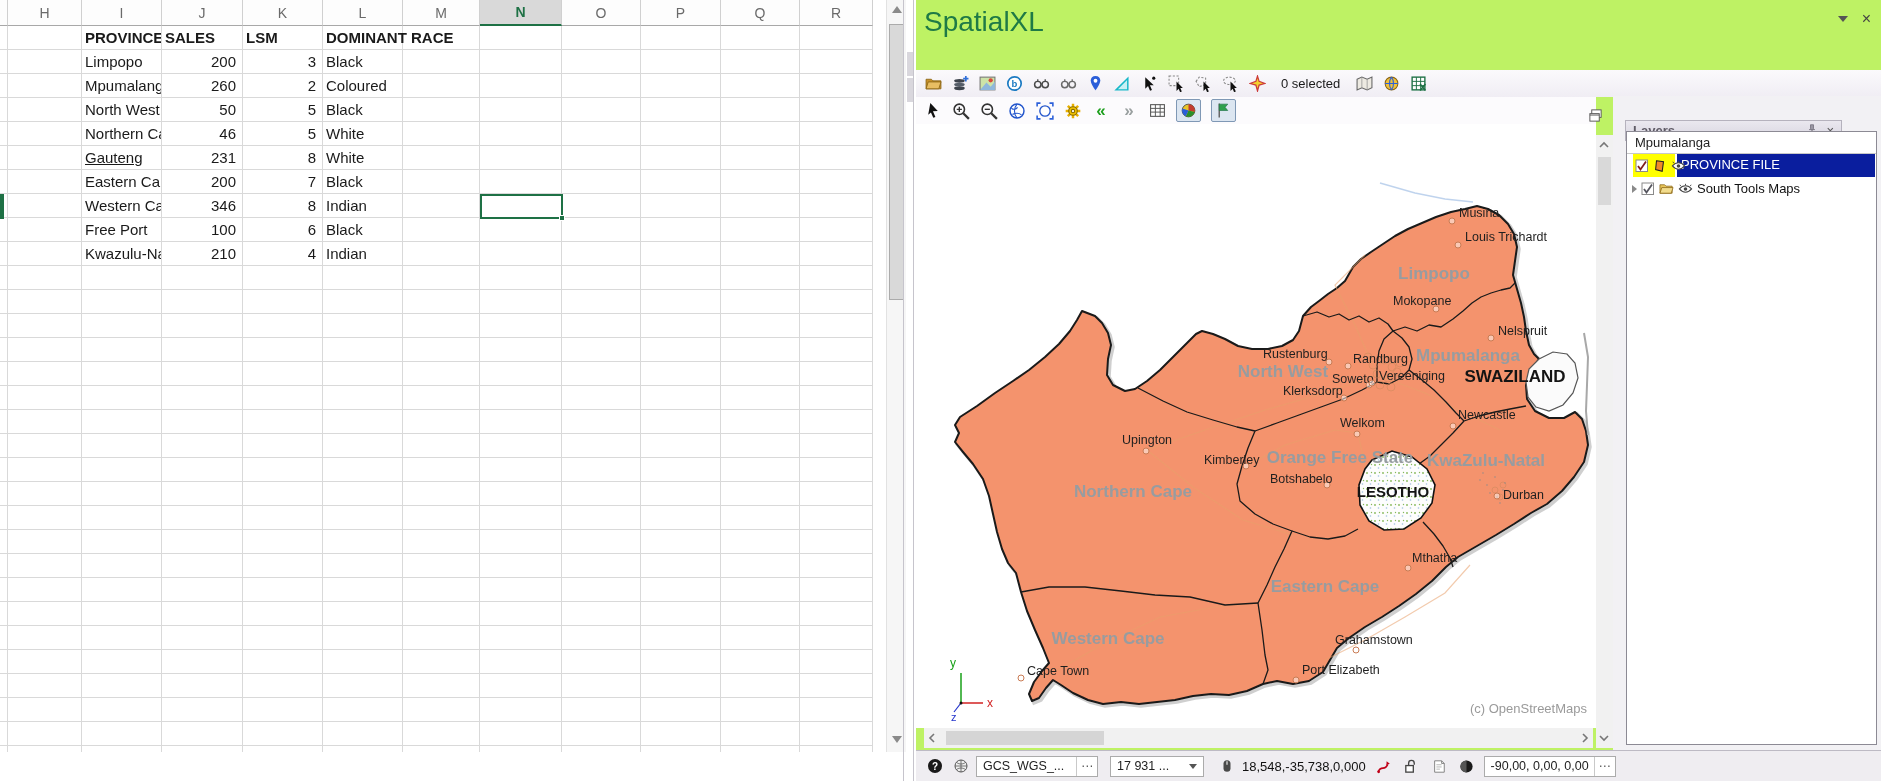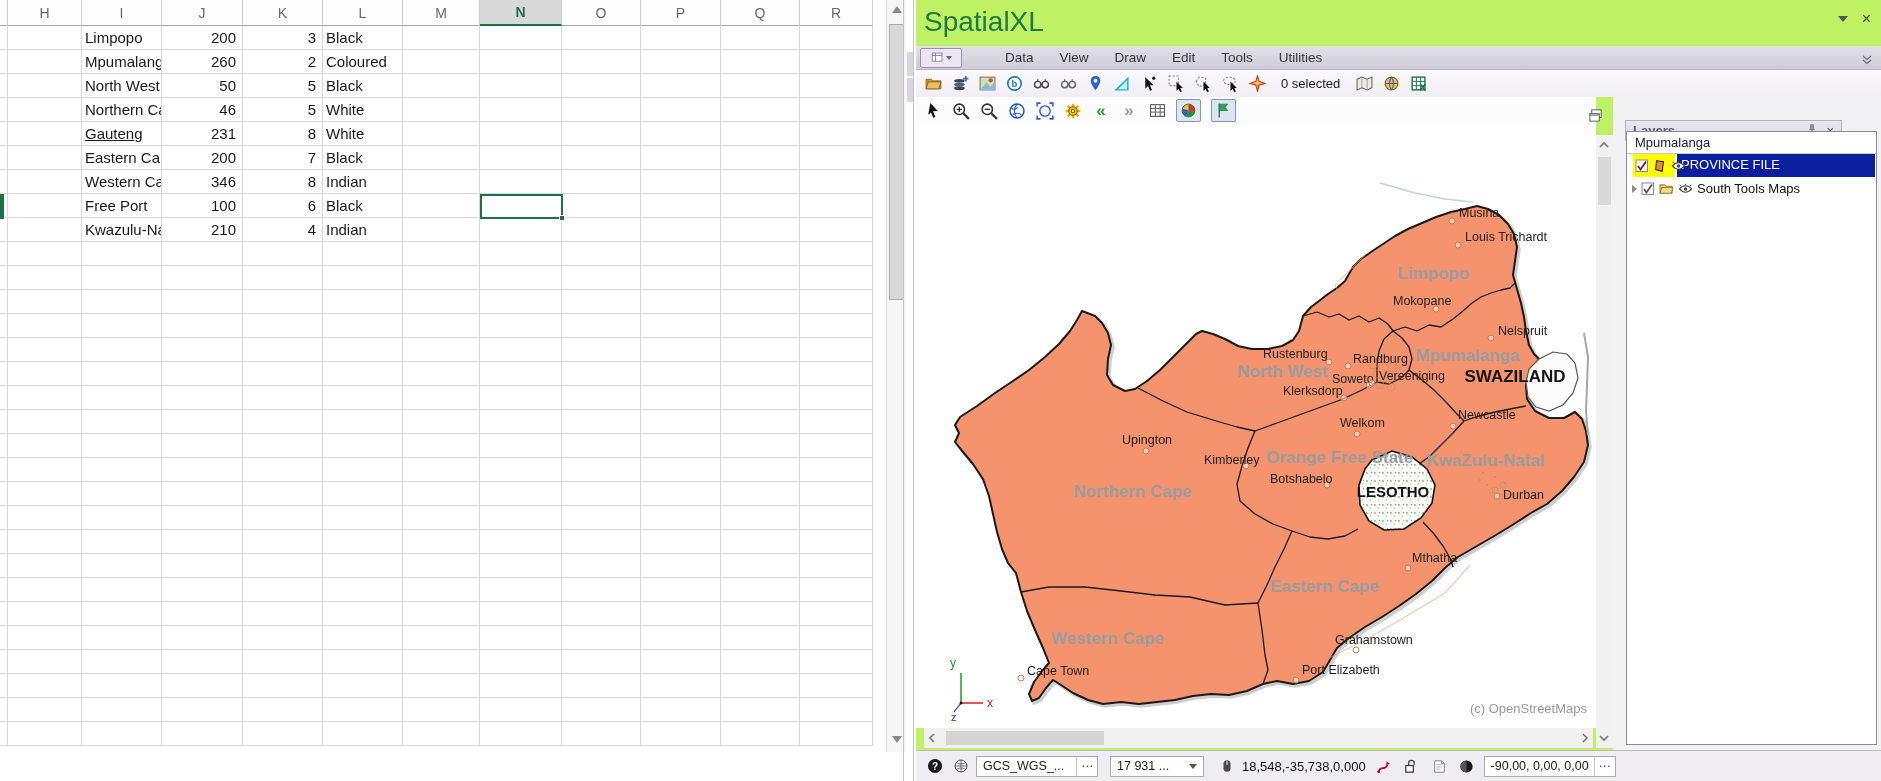--- a/index.html
+++ b/index.html
@@ -134,20 +134,34 @@
         <div class="xl-colhead sel" style="width: 82px;">N</div>
         <div class="xl-colhead" style="width: 79px;">O</div>
         <div class="xl-colhead" style="width: 80px;">P</div>
         <div class="xl-colhead" style="width: 79px;">Q</div>
         <div class="xl-colhead" style="width: 73px;">R</div>
       </div>
     <div id="xl-grid">
         <div class="xl-row">
           <div class="xl-cell" style="width: 8px;"></div>
           <div class="xl-cell" style="width: 74px;"></div>
+          <div class="xl-cell b" style="width: 80px;">PROVINCE</div>
+          <div class="xl-cell b" style="width: 81px;">SALES</div>
+          <div class="xl-cell b" style="width: 80px;">LSM</div>
+          <div class="xl-cell b spill" style="width: 80px;">DOMINANT RACE</div>
+          <div class="xl-cell" style="width: 77px;"></div>
+          <div class="xl-cell" style="width: 82px;"></div>
+          <div class="xl-cell" style="width: 79px;"></div>
+          <div class="xl-cell" style="width: 80px;"></div>
+          <div class="xl-cell" style="width: 79px;"></div>
+          <div class="xl-cell" style="width: 73px;"></div>
+        </div>
+        <div class="xl-row">
+          <div class="xl-cell" style="width: 8px;"></div>
+          <div class="xl-cell" style="width: 74px;"></div>
           <div class="xl-cell" style="width: 80px;">Limpopo</div>
           <div class="xl-cell num" style="width: 81px;">200</div>
           <div class="xl-cell num" style="width: 80px;">3</div>
           <div class="xl-cell" style="width: 80px;">Black</div>
           <div class="xl-cell" style="width: 77px;"></div>
           <div class="xl-cell" style="width: 82px;"></div>
           <div class="xl-cell" style="width: 79px;"></div>
           <div class="xl-cell" style="width: 80px;"></div>
           <div class="xl-cell" style="width: 79px;"></div>
           <div class="xl-cell" style="width: 73px;"></div>
@@ -579,42 +593,20 @@
   <div class="splitsq" style="left:907px;top:52px"></div>
   <div class="splitsq" style="left:907px;top:78px"></div>
 
   <section id="sxl">
     <div id="sxl-title">SpatialXL</div>
     <div id="sxl-winbtns">
       <span class="win-tri"></span>
       <span class="win-x">×</span>
     </div>
 
-    <div id="sxl-menubar">
-      <div id="menu-firstbtn">
-        <svg width="13" height="13" viewBox="0 0 16 16">
-            <rect x="1.5" y="2.5" width="12" height="10" fill="#fff" stroke="#7a6f8e"></rect>
-            <path d="M1.5 5.5h12M5.5 2.5v10" stroke="#7a6f8e" fill="none"></path>
-          </svg>
-        <span style="width:0;height:0;border-left:3.5px solid transparent;border-right:3.5px solid transparent;border-top:4px solid #6b6078;"></span>
-      </div>
-      <div id="menu-items">
-          <span class="menu-item">Data</span>
-          <span class="menu-item">View</span>
-          <span class="menu-item">Draw</span>
-          <span class="menu-item">Edit</span>
-          <span class="menu-item">Tools</span>
-          <span class="menu-item">Utilities</span>
-        </div>
-      <div id="menu-chevron">
-        <svg width="12" height="12" viewBox="0 0 12 12">
-            <path d="M2 2l4 3.5L10 2M2 6l4 3.5L10 6" fill="none" stroke="#6b6b7b" stroke-width="1.2"></path>
-          </svg>
-      </div>
-    </div>
 
     <div id="sxl-toolbar1">
       <span class="ticon">
           <svg width="17" height="17" viewBox="0 0 16 16">
             <path d="M1 4h5l1.5 1.5H15V13H1z" fill="#c8922b" stroke="#8a6414" stroke-width=".8"></path>
             <path d="M3 6.5h12L13 13H1z" fill="#e9be63" stroke="#8a6414" stroke-width=".8"></path>
           </svg>
         </span>
       <span class="ticon">
           <svg width="17" height="17" viewBox="0 0 16 16">

